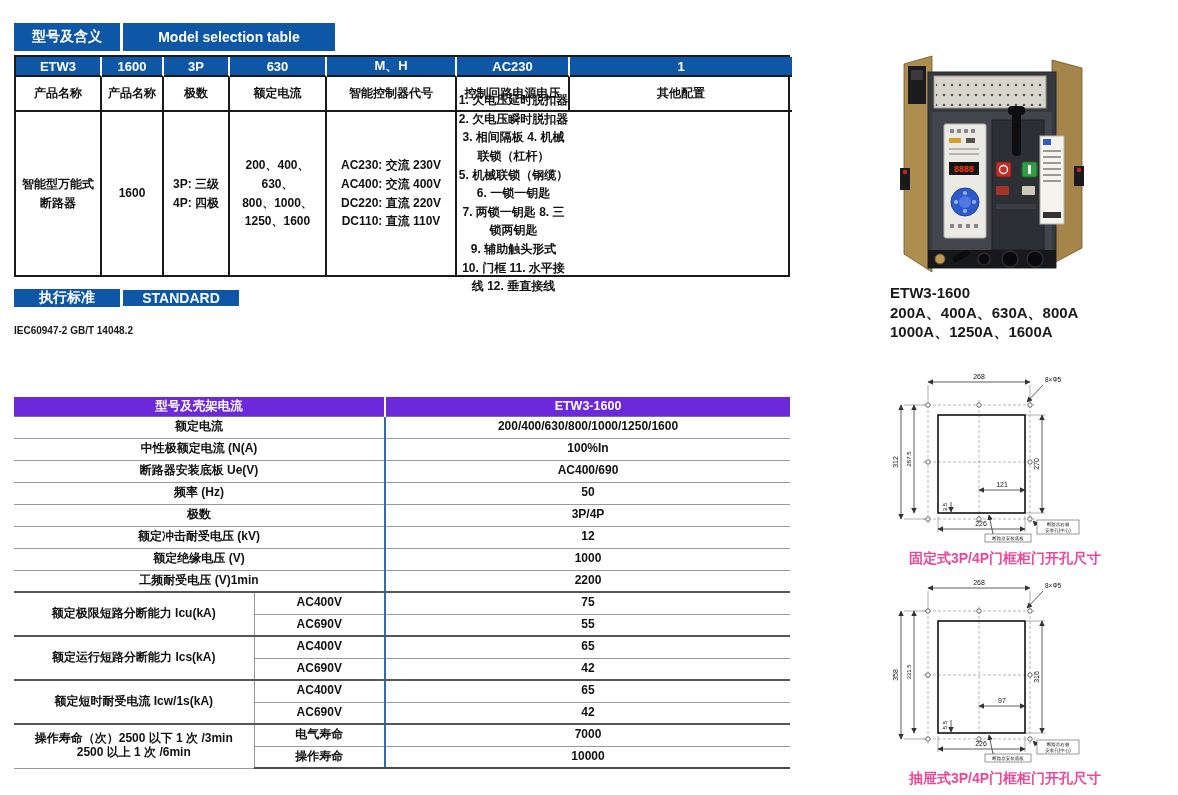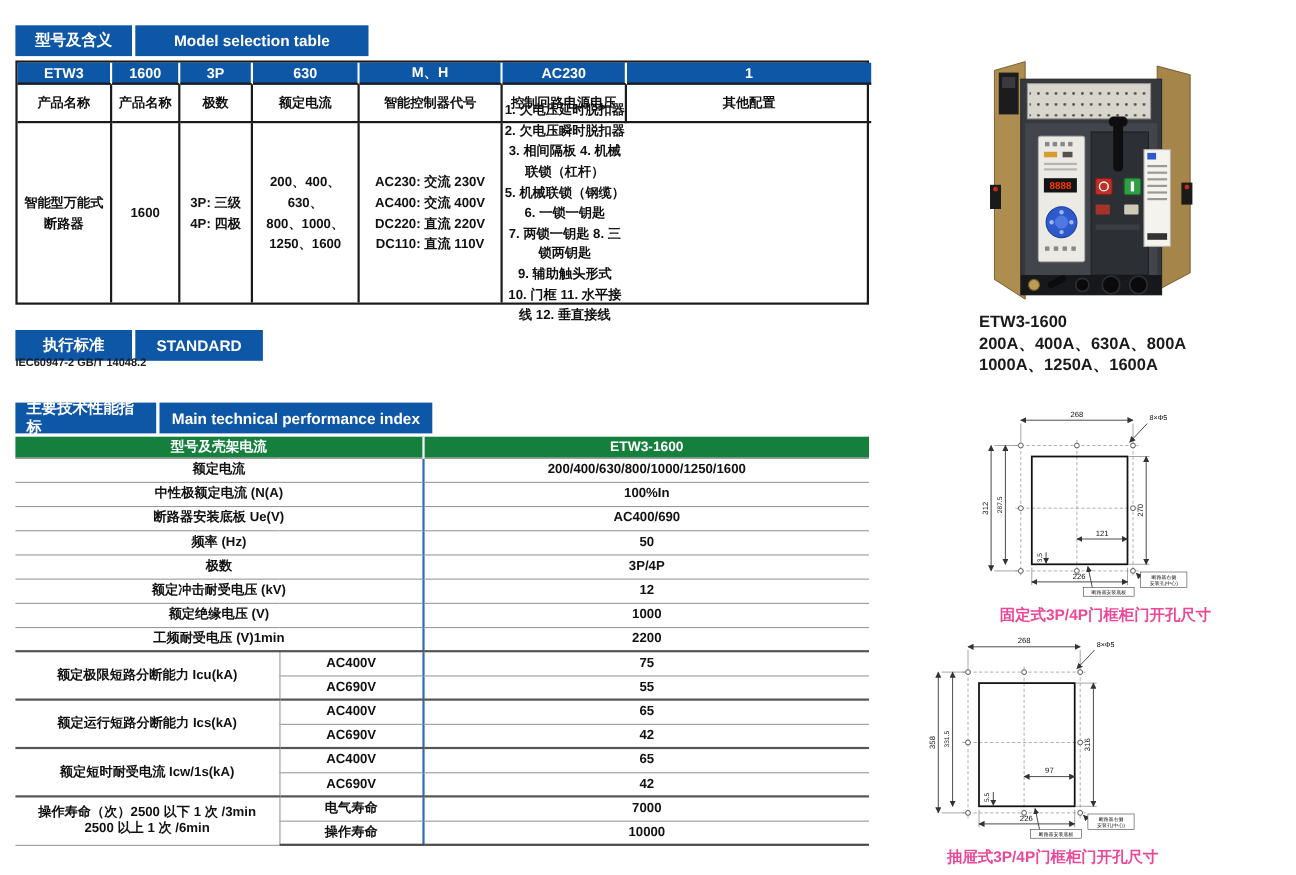--- a/index.html
+++ b/index.html
@@ -25,21 +25,21 @@
   .mtable .hdr { font-weight:bold; font-size:12px; border-bottom:2px solid #1a1a1a; }
   .mtable .val { font-weight:bold; font-size:12px; line-height:1.55; }
 
   
   .std-text { position:absolute; left:14px; top:325px; font-size:10px; font-weight:bold; color:#1a1a1a; }
 
   
   .ttable { position:absolute; left:14px; top:397px; width:776px; border-collapse:collapse; table-layout:fixed; }
   .ttable td { height:22px; text-align:center; font-size:12px; font-weight:bold; color:#111;
                border-bottom:1px solid #9a9a9a; padding:0; white-space:pre-line; line-height:1.15; }
-  .ttable tr.thead td { background:#15803d; color:#fff; font-size:12.5px; height:19px; border-bottom:1px solid #777; }
+  .ttable tr.thead td { background:#6d28d9; color:#fff; font-size:12.5px; height:19px; border-bottom:1px solid #777; }
   .ttable tr.thead td.lblh { border-right:2px solid #ffffff; }
   .ttable td.vblue { border-right:2px solid #2e6cb5; }
   .ttable td.subdiv { border-right:1px solid #9a9a9a; }
   .ttable td.gsep { border-bottom:2px solid #555; }
   .ttable tr.last td { border-bottom:2px solid #4a4a4a; }
 
   
   .product-caption { position:absolute; left:890px; top:283px; font-size:15px; font-weight:600;
                      color:#1a1a1a; line-height:1.3; white-space:pre-line; }
   .drawing { position:absolute; }
@@ -86,30 +86,26 @@
 DC220: 直流 220V
 DC110: 直流 110V</div>
     <div class="c val last">1. 欠电压延时脱扣器 2. 欠电压瞬时脱扣器
 3. 相间隔板 4. 机械联锁（杠杆）
 5. 机械联锁（钢缆）6. 一锁一钥匙
 7. 两锁一钥匙 8. 三锁两钥匙
 9. 辅助触头形式
 10. 门框 11. 水平接线 12. 垂直接线</div>
   </div>
 
-  <div class="badge" style="left:14px; top:300px;">
+  <div class="badge" style="left:14px; top:284px;align-items:center;">
     <div class="seg" style="width:106px">执行标准</div>
     <div class="seg" style="width:116px">STANDARD</div>
   </div>
   <div class="std-text">IEC60947-2 GB/T 14048.2</div>
 
-  <div class="badge" style="left:14px; top:366px;">
-    <div class="seg" style="width:128px">主要技术性能指标</div>
-    <div class="seg" style="width:248px">Main technical performance index</div>
-  </div>
 
   <table class="ttable">
     <colgroup>
         <col style="width:240px">
         <col style="width:131px">
         <col style="width:405px">
       </colgroup>
     <tbody>
         <tr class="thead">
       <td colspan="2" class="lblh">型号及壳架电流</td>
@@ -327,21 +323,21 @@
       </g>
       <rect x="100" y="162" width="46" height="8" fill="#fff" stroke="#333" stroke-width="0.5"></rect>
       <text x="123" y="168" text-anchor="middle" font-size="4.5" fill="#111">断路器安装底板</text>
       <rect x="152" y="148" width="42" height="14" fill="#fff" stroke="#333" stroke-width="0.5"></rect>
       <text x="173" y="154" text-anchor="middle" font-size="4.5" fill="#111">断路器右侧</text>
       <text x="173" y="160" text-anchor="middle" font-size="4.5" fill="#111">安装孔(中心)</text>
     </svg>
     <div class="cap">固定式3P/4P门框柜门开孔尺寸</div>
   </div>
 
-  <div class="drawing" style="left:837px; top:578px;">
+  <div class="drawing" style="left:885px; top:578px;">
     <svg width="240" height="186" viewBox="0 0 240 186">
       <defs>
         <marker id="ar2" viewBox="0 0 10 10" refX="9" refY="5" markerWidth="7" markerHeight="7" orient="auto-start-reverse">
           <path d="M0,0L10,5L0,10z" fill="#333"></path>
         </marker>
       </defs>
       <g stroke="#999" stroke-width="0.7" stroke-dasharray="3,2">
         <line x1="38" y1="33" x2="150" y2="33"></line>
           <line x1="38" y1="161" x2="150" y2="161"></line>
         <line x1="43" y1="28" x2="43" y2="166"></line>

